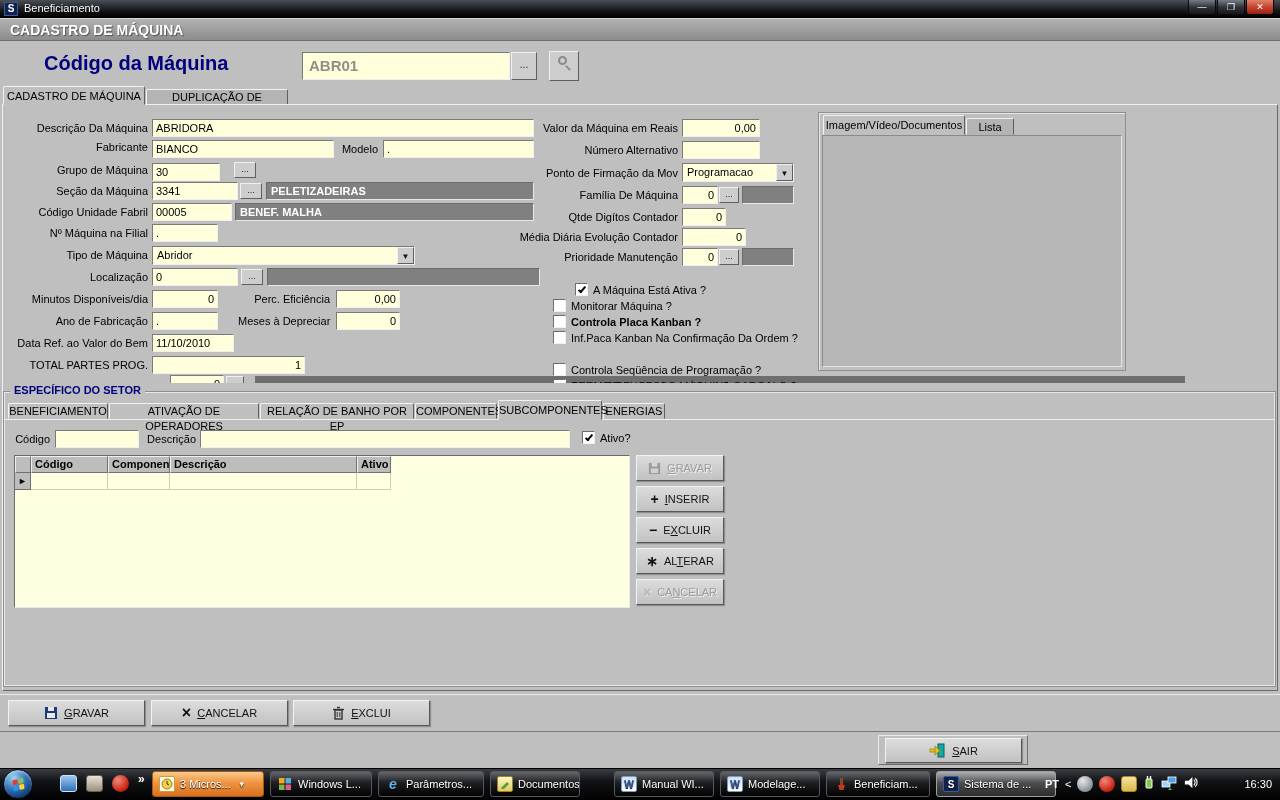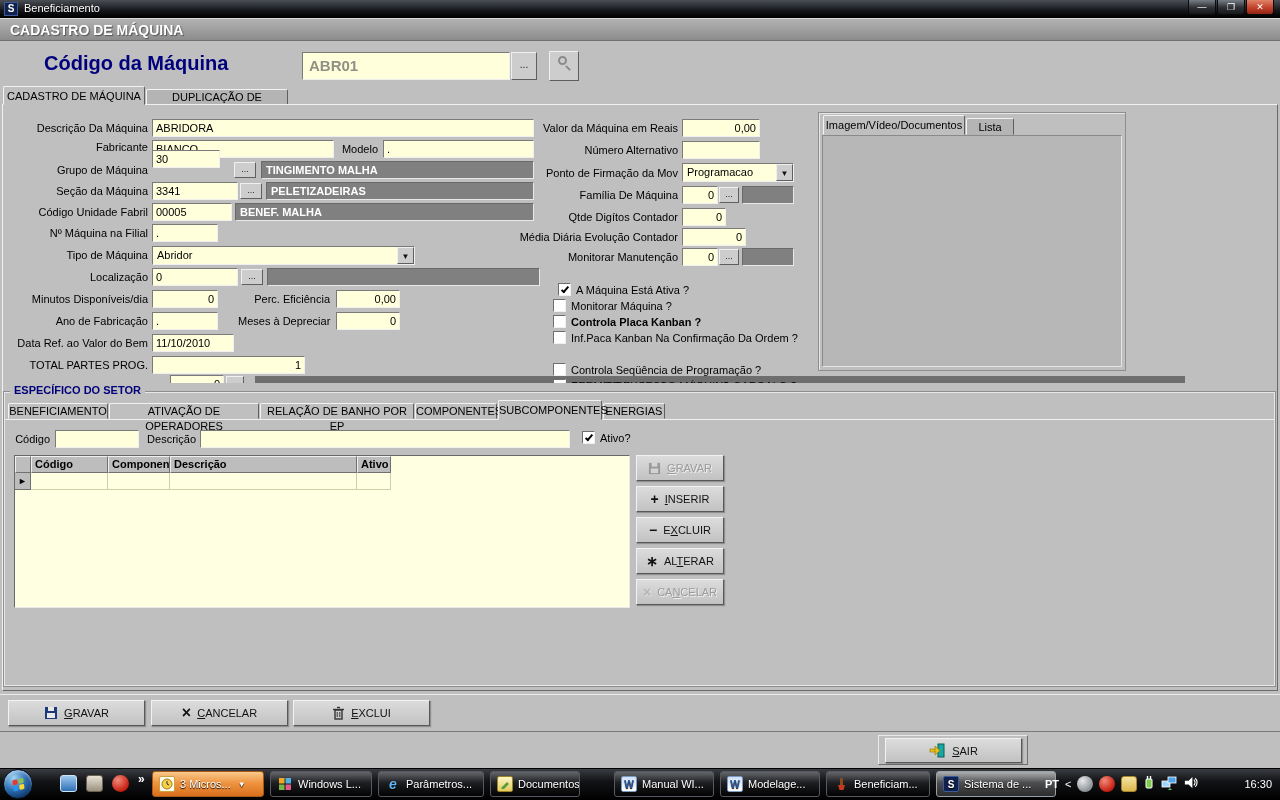--- a/index.html
+++ b/index.html
@@ -169,23 +169,22 @@
 
       <div class="lbl" style="left:8px; top:122px; width:140px;">Descrição Da Máquina</div>
       <div class="inp" style="left:152px; top:119px; width:382px;">ABRIDORA</div>
 
       <div class="lbl" style="left:8px; top:141px; width:140px;">Fabricante</div>
       <div class="inp" style="left:152px; top:140px; width:182px;">BIANCO</div>
       <div class="lbl" style="left:340px; top:143px; width:38px;">Modelo</div>
       <div class="inp" style="left:383px; top:140px; width:151px;">.</div>
 
       <div class="lbl" style="left:8px; top:164px; width:140px;">Grupo de Máquina</div>
-      <div class="inp" style="left:152px; top:150px; width:68px;">30</div>
+      <div class="inp" style="left:152px; top:163px; width:68px;">30</div>
       <div class="mini" style="left:234px; top:162px;">...</div>
-      <div class="disp" style="left:261px; top:161px; width:273px;">TINGIMENTO MALHA</div>
 
       <div class="lbl" style="left:8px; top:185px; width:140px;">Seção da Máquina</div>
       <div class="inp" style="left:152px; top:182px; width:86px;">3341</div>
       <div class="mini" style="left:240px; top:183px;">...</div>
       <div class="disp" style="left:266px; top:182px; width:268px;">PELETIZADEIRAS</div>
 
       <div class="lbl" style="left:8px; top:206px; width:140px;">Código Unidade Fabril</div>
       <div class="inp" style="left:152px; top:203px; width:80px;">00005</div>
       <div class="disp" style="left:235px; top:203px; width:299px;">BENEF. MALHA</div>
 
@@ -239,26 +238,26 @@
       <div class="inp r" style="left:682px; top:186px; width:36px;">0</div>
       <div class="mini" style="left:719px; top:187px; width:20px;">...</div>
       <div class="disp" style="left:742px; top:186px; width:52px;"></div>
 
       <div class="lbl" style="left:460px; top:211px; width:218px;">Qtde Digítos Contador</div>
       <div class="inp r" style="left:682px; top:208px; width:44px;">0</div>
 
       <div class="lbl" style="left:460px; top:231px; width:218px;">Média Diária Evolução Contador</div>
       <div class="inp r" style="left:682px; top:228px; width:64px;">0</div>
 
-      <div class="lbl" style="left:460px; top:251px; width:218px;">Monitorar Manutenção</div>
+      <div class="lbl" style="left:460px; top:251px; width:218px;">Prioridade Manutenção</div>
       <div class="inp r" style="left:682px; top:248px; width:36px;">0</div>
       <div class="mini" style="left:719px; top:249px; width:20px;">...</div>
       <div class="disp" style="left:742px; top:248px; width:52px;"></div>
 
-      <div class="chkrow" style="left:558px; top:283px;">
+      <div class="chkrow" style="left:575px; top:283px;">
         <span class="chk on">
             <span class="tick"></span>
           </span>
         <span class="chklbl">A Máquina Está Ativa ?</span>
       </div>
       <div class="chkrow" style="left:553px; top:299px;">
         <span class="chk"></span>
         <span class="chklbl">Monitorar Máquina ?</span>
       </div>
       <div class="chkrow" style="left:553px; top:315px;font-weight:bold;">

